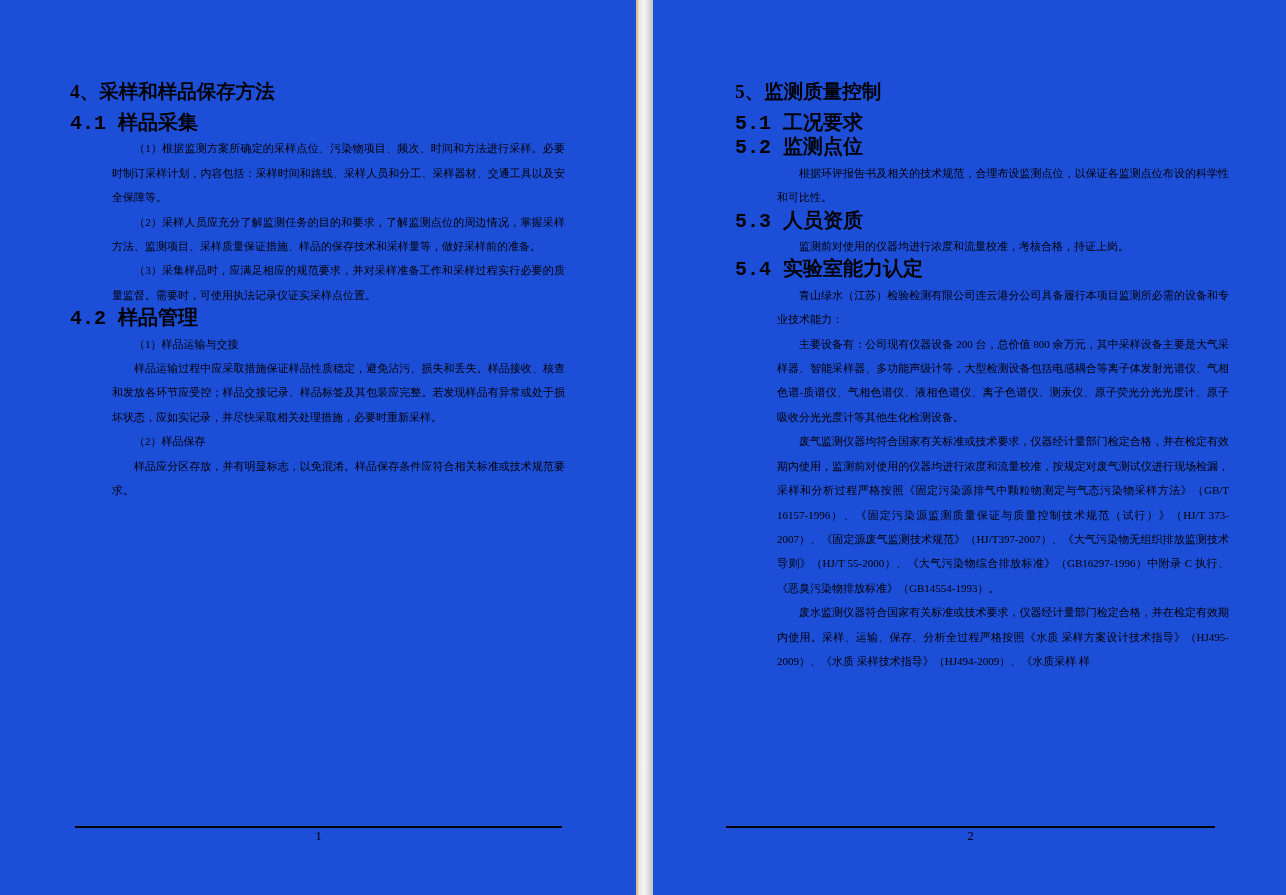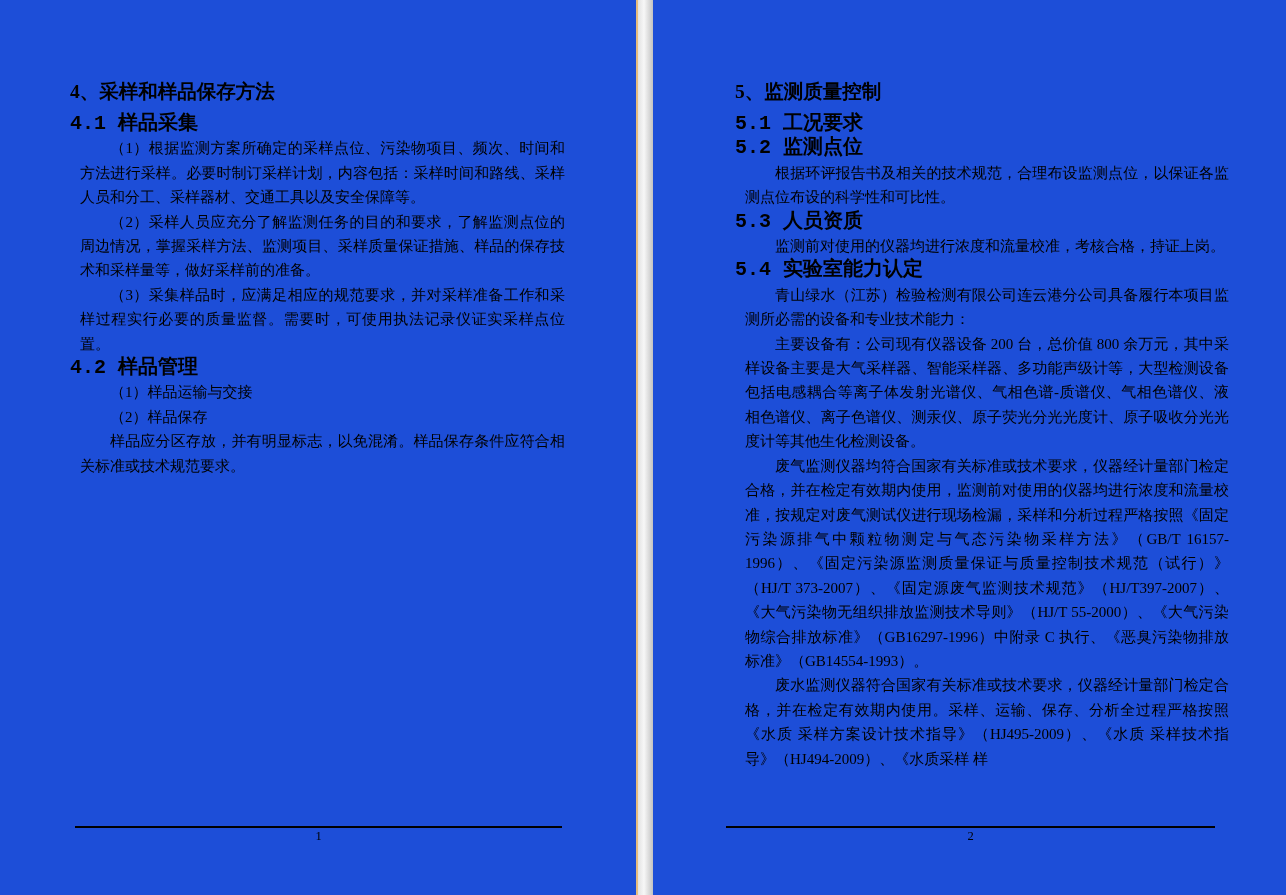--- a/index.html
+++ b/index.html
@@ -48,24 +48,25 @@
     font-weight: bold;
   }
   .h2 {
     margin: 0 0 0 -10px;
     font-size: 20px;
     line-height: 24.4px;
     font-weight: bold;
     font-family: Liberation Mono, monospace;
   }
   .p {
-    font-size: 15px;
+    font-size: 11px;
     line-height: 24.4px;
     text-align: justify;
     text-indent: 2em;
+    margin-left: 32px;
   }
   .footer {
     position: absolute;
     top: 826px;
     border-top: 2px solid #000000;
     text-align: center;
     font-size: 12.5px;
     line-height: 15px;
     padding-top: 1px;
   }
@@ -79,20 +80,21 @@
 
   <div class="page page-left">
     <div class="page-body">
         <div class="blk h1">4、采样和样品保存方法</div>
         <div class="blk h2">4.1 样品采集</div>
         <div class="blk p">（1）根据监测方案所确定的采样点位、污染物项目、频次、时间和方法进行采样。必要时制订采样计划，内容包括：采样时间和路线、采样人员和分工、采样器材、交通工具以及安全保障等。</div>
         <div class="blk p">（2）采样人员应充分了解监测任务的目的和要求，了解监测点位的周边情况，掌握采样方法、监测项目、采样质量保证措施、样品的保存技术和采样量等，做好采样前的准备。</div>
         <div class="blk p">（3）采集样品时，应满足相应的规范要求，并对采样准备工作和采样过程实行必要的质量监督。需要时，可使用执法记录仪证实采样点位置。</div>
         <div class="blk h2">4.2 样品管理</div>
         <div class="blk p">（1）样品运输与交接</div>
+        <div class="blk p">样品运输过程中应采取措施保证样品性质稳定，避免沾污、损失和丢失。样品接收、核查和发放各环节应受控；样品交接记录、样品标签及其包装应完整。若发现样品有异常或处于损坏状态，应如实记录，并尽快采取相关处理措施，必要时重新采样。</div>
         <div class="blk p">（2）样品保存</div>
         <div class="blk p">样品应分区存放，并有明显标志，以免混淆。样品保存条件应符合相关标准或技术规范要求。</div>
       </div>
     <div class="footer">
       <span>1</span>
     </div>
   </div>
 
   <div class="gutter"></div>
 

